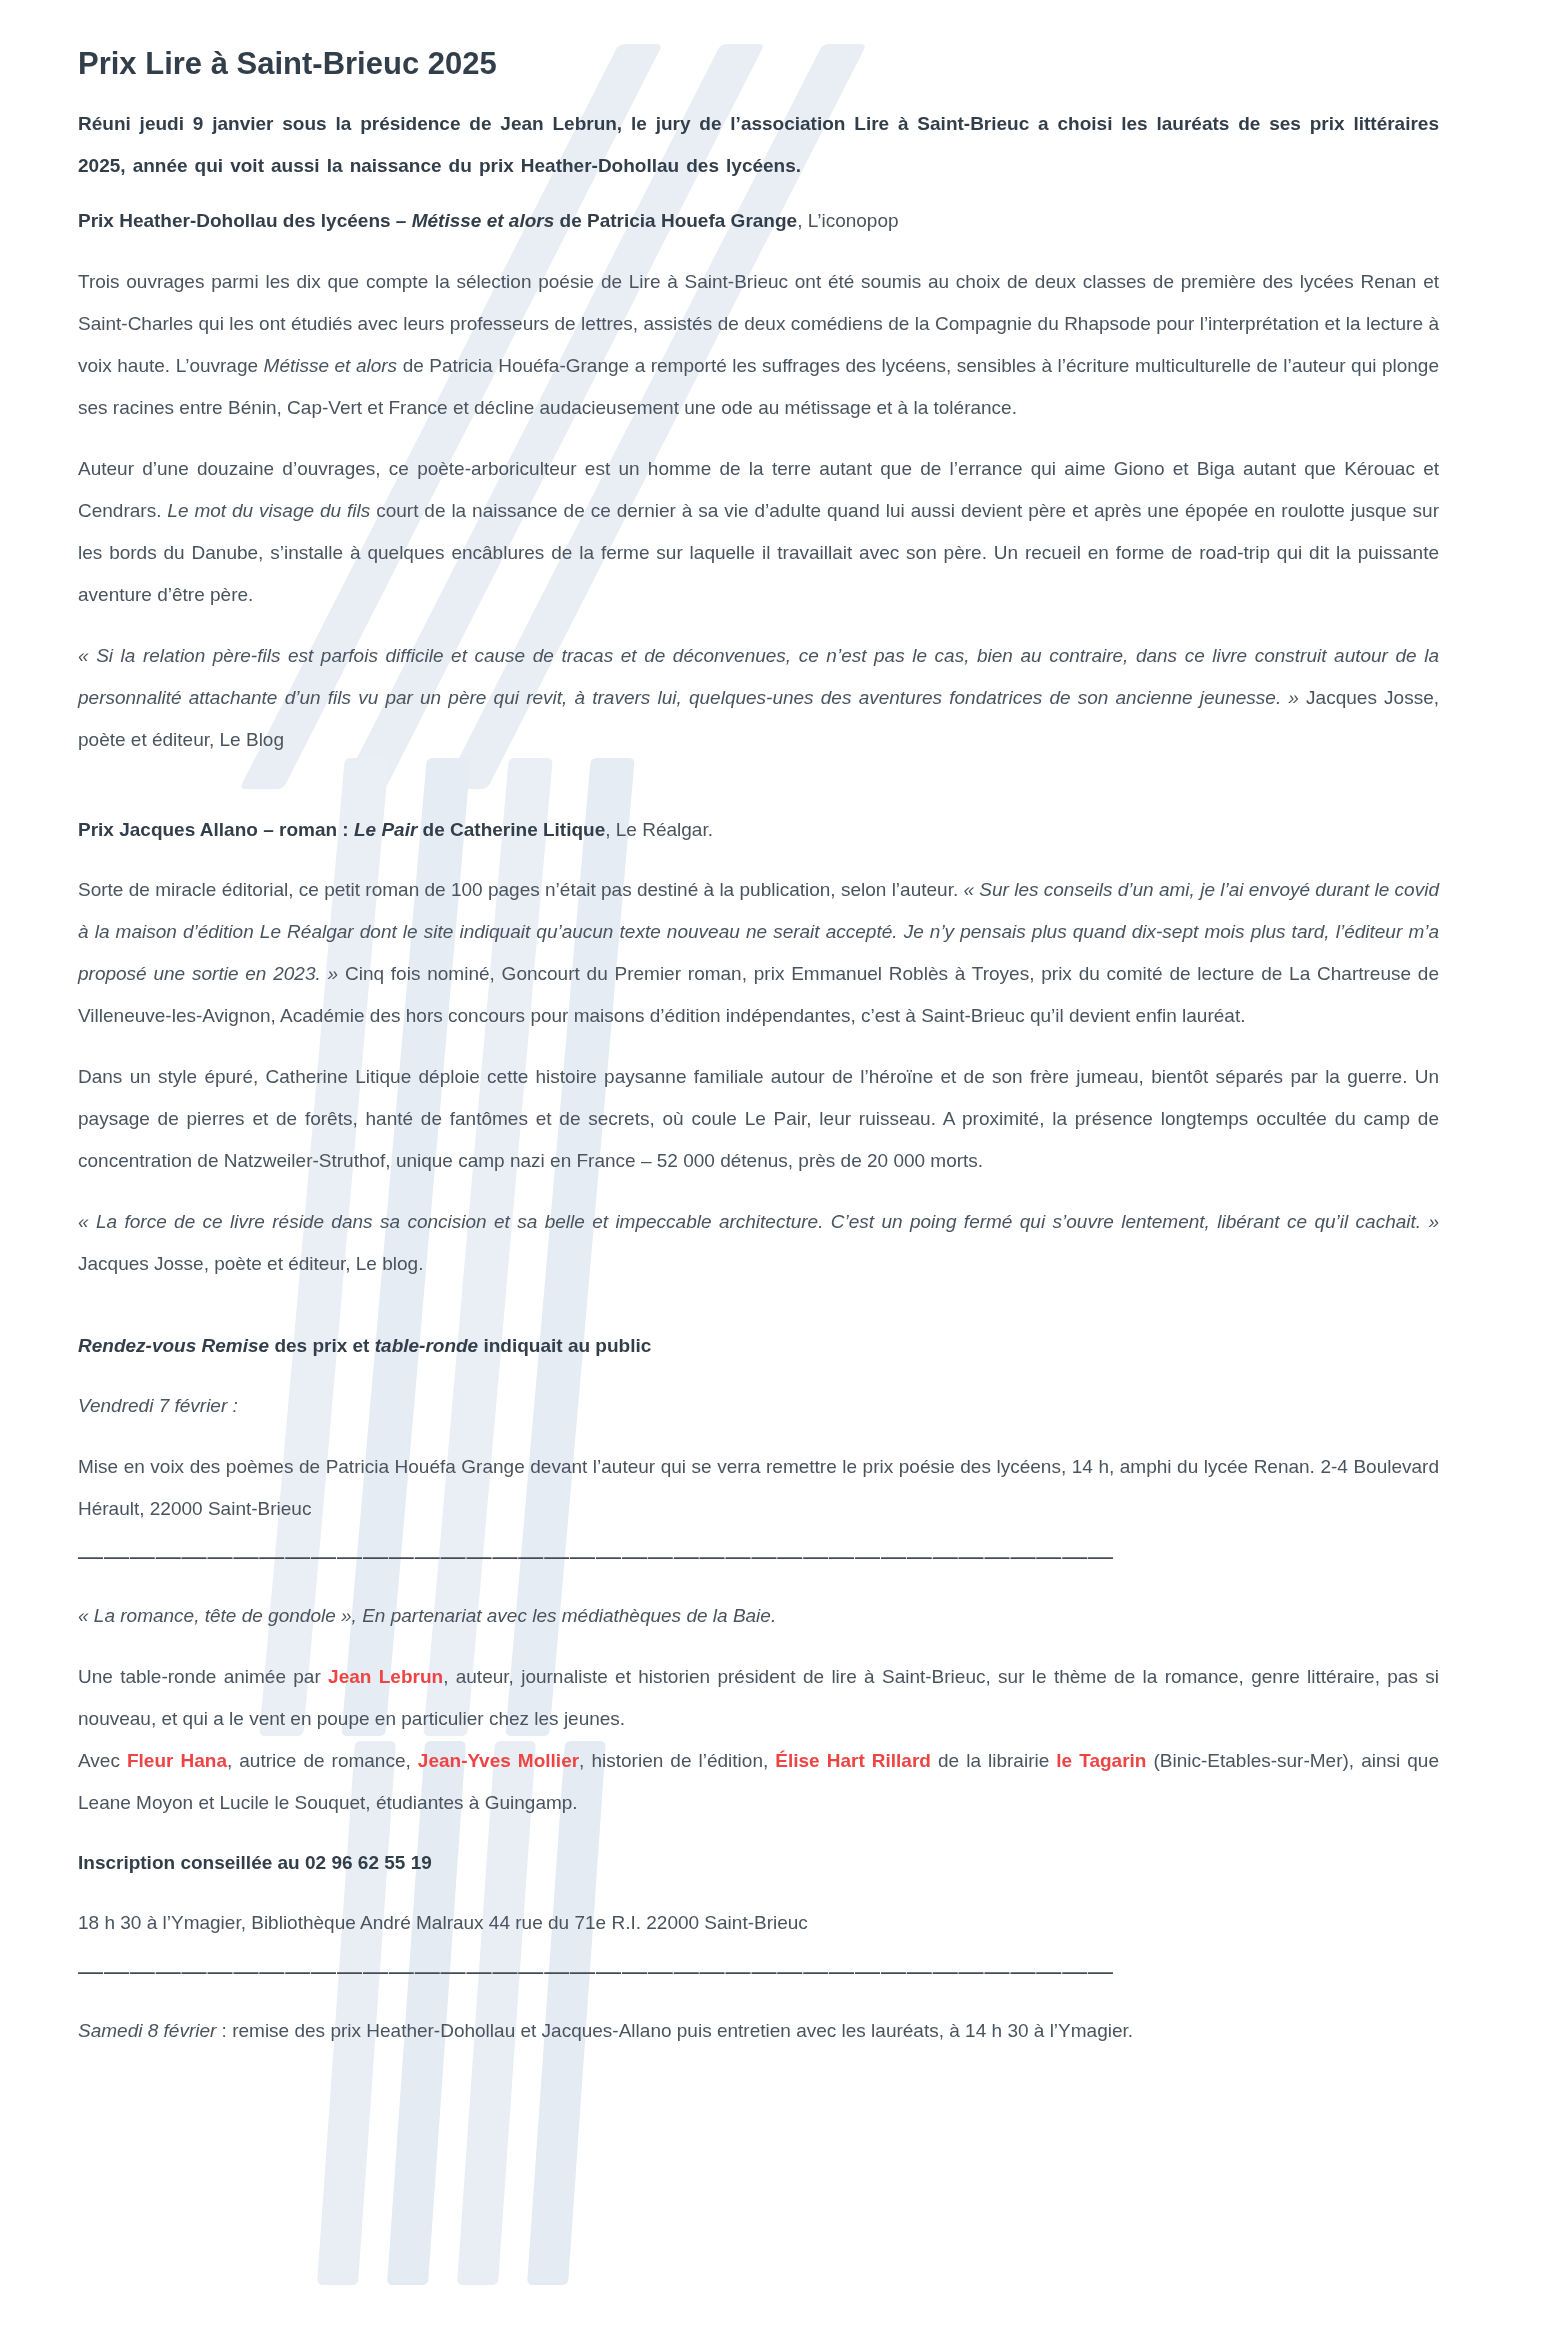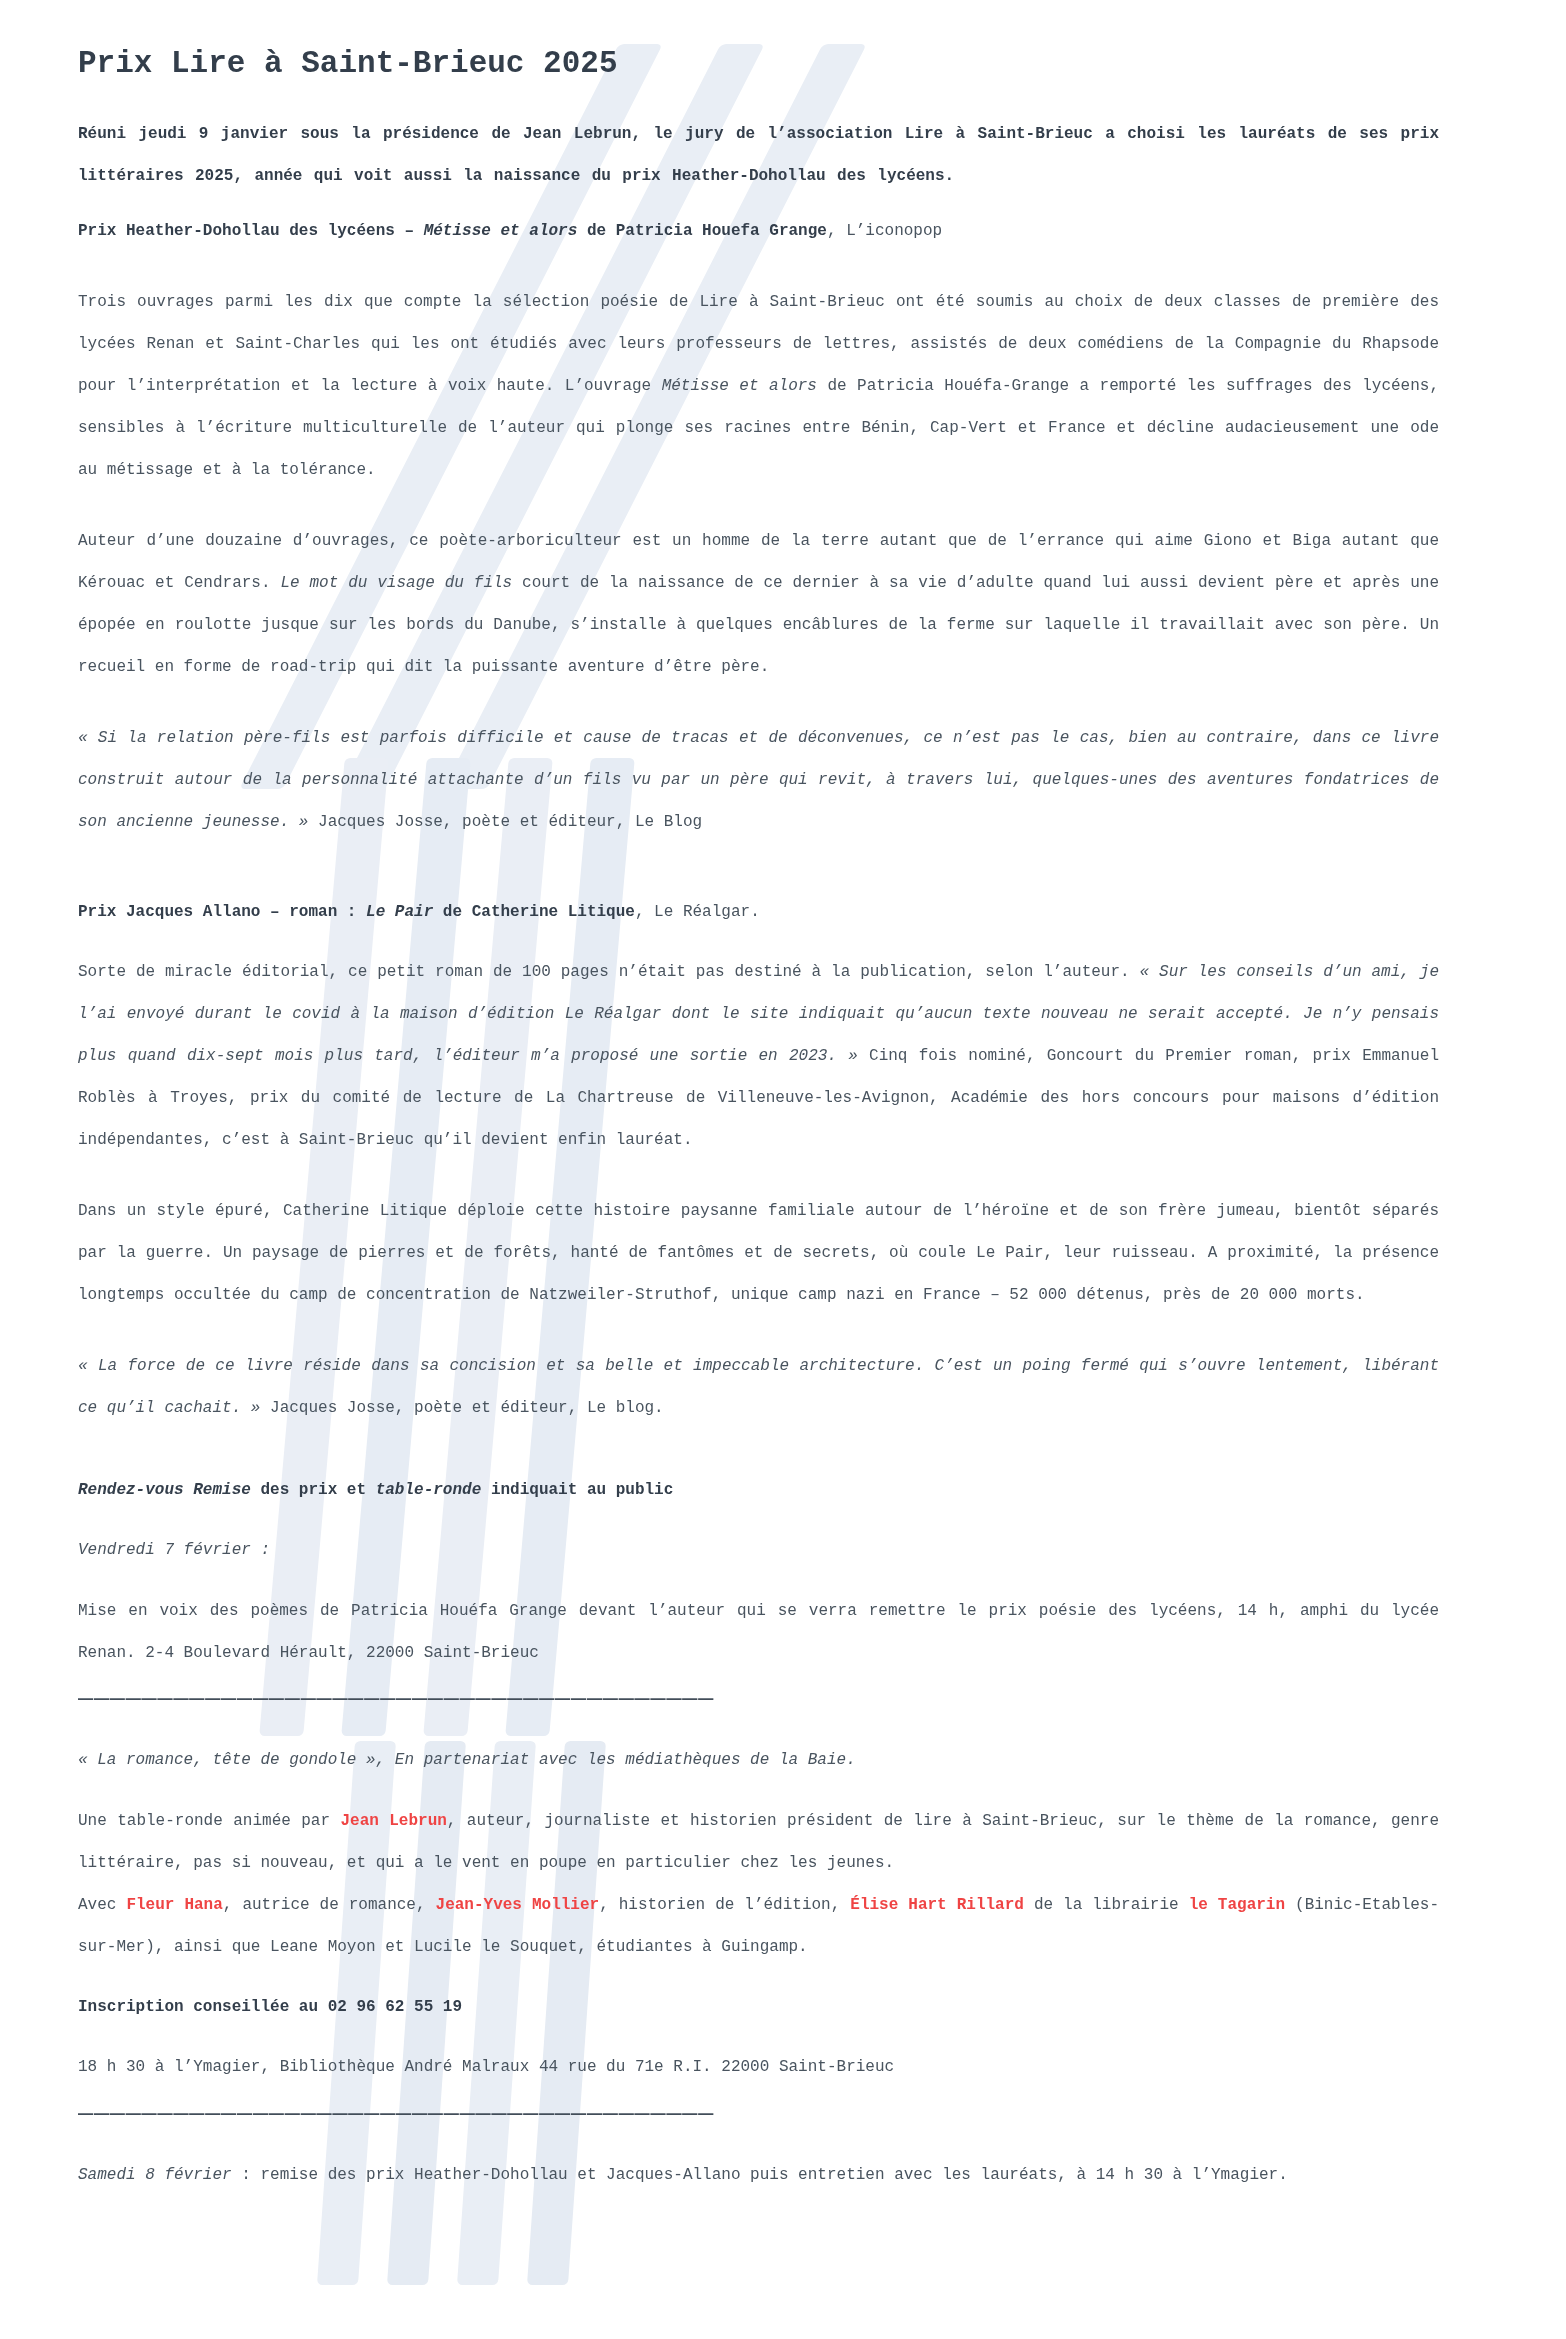--- a/index.html
+++ b/index.html
@@ -2,21 +2,21 @@
 <html style="font-size:14.6px"><head>
 <meta charset="utf-8">
 <style>
   html,body { margin:0; padding:0; }
   body { background:#ffffff; }
   .page {
     position:relative;
     width:1512px; height:2339px;
     background:#ffffff;
     overflow:hidden;
-    font-family:Liberation Mono, monospace;
+    font-family:Liberation Sans, sans-serif;
   }
   
   .wm { position:absolute; display:flex; z-index:0; }
   .wm i { display:block; border-radius:5.5px; }
   .wm-top { top:44px; left:429px; height:745px; gap:58px; transform:skewX(-27deg); }
   .wm-top i { width:44px; background:#e9eef5; }
   .wm-mid { top:758px; left:302px; height:978px; gap:38px; transform:skewX(-5deg); }
   .wm-mid i { width:44px; background:#eaeef5; }
   .wm-mid i:nth-child(2n) { background:#e6ecf4; }
   .wm-bot { top:1741px; left:336px; height:544px; gap:29px; transform:skewX(-4deg); }
@@ -26,22 +26,22 @@
   .content {
     position:absolute; z-index:1;
     left:78px; right:73px; top:44px;
     color:#49545f;
   }
   .h1 {
     font-size:31px; line-height:40px; font-weight:700;
     color:#333e4b; margin:0; text-align:left;
   }
   .para {
-    font-size:16px; line-height:42px;
-    text-align:justify; margin:29px 0 0 0;
+    font-size:19px; line-height:42px;
+    text-align:justify; margin:19px 0 0 0;
   }
   .heading { font-weight:700; color:#333e4b; text-align:left; margin-top:12.8px; }
   .para b, .para strong { font-weight:700; color:#ef4444; }
   .it { font-style:italic; }
   .rg { font-weight:400; color:#49545f; }
   .quote { font-style:italic; }
   .quote .attrib { font-style:normal; }
   .gap-xl { margin-top:48px; }
   .gap-lg { margin-top:40px; }
   .gap-md { margin-top:18.3px; }

